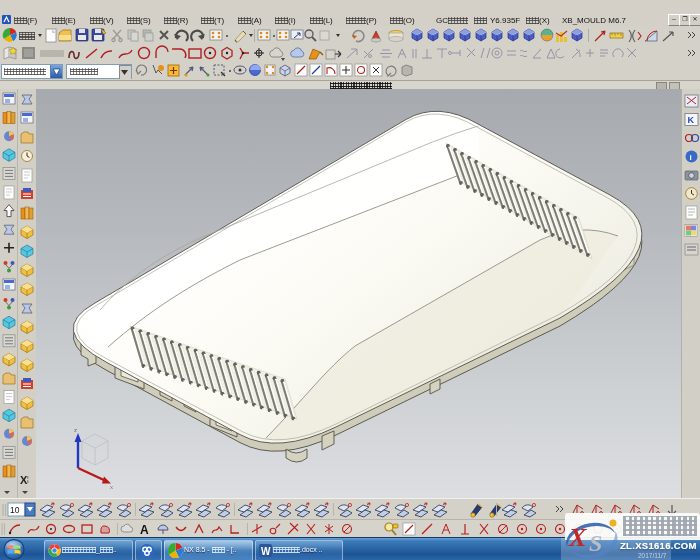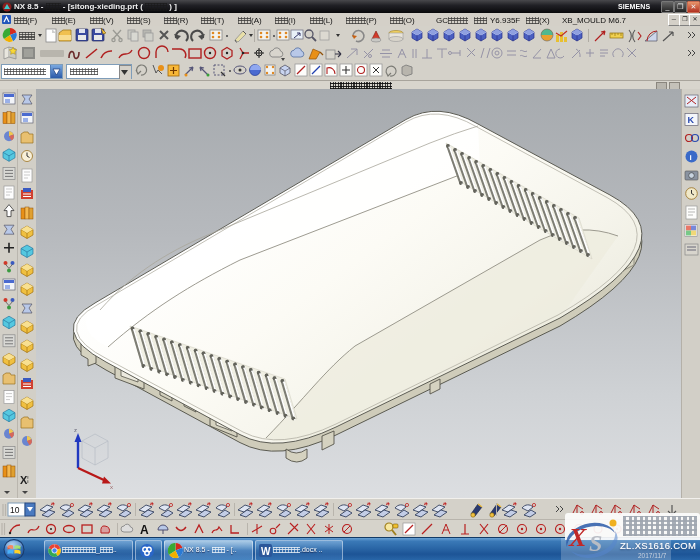--- a/index.html
+++ b/index.html
@@ -40,31 +40,20 @@
 
 #task{left:0;top:537px;width:700px;height:23px;background:linear-gradient(180deg,#69a1d4 0%,#3a79b7 14%,#2a66a6 45%,#1d5496 70%,#2a69ab 100%);border-top:1px solid #123a66;}
 .tkb{position:absolute;top:2px;height:19px;border-radius:2px;border:1px solid rgba(255,255,255,.45);
  background:linear-gradient(180deg,rgba(195,228,255,.38),rgba(120,175,230,.15) 50%,rgba(80,140,205,.28));}
 .tkb .t{position:absolute;left:17px;top:5px;color:#fff;font-size:7px;white-space:nowrap;text-shadow:0 1px 1px rgba(0,0,40,.7);}
 
 #wm{left:561px;top:512px;width:139px;height:48px;}
 </style></head>
 <body>
 <div id="root">
-  <div class="abs" id="title">
-    <svg class="abs" style="left:2px;top:2px" width="10" height="10" viewBox="0 0 10 10">
-      <circle cx="5" cy="5" r="4.5" fill="#8a1f1f"></circle>
-        <path d="M2 7 L5 2 L8 7 Z" fill="#3ec8c8"></path>
-    </svg>
-    <span class="txt">NX 8.5 - <span class="zh" style="width:15px;height:8px"></span> - [sitong-xieding.prt ( <span class="zh" style="width:22px;height:8px"></span> ) ]</span>
-    <span id="siemens">SIEMENS</span>
-    <div class="tbtn" style="left:661px;">_</div>
-    <div class="tbtn" style="left:674px;">❐</div>
-    <div class="tbtn" style="left:687px;background:linear-gradient(#e8956a,#b03020);border-color:#c86a50;">✕</div>
-  </div>
   <div class="abs" id="menu">
     <svg class="abs" style="left:2px;top:2px" width="9" height="9" viewBox="0 0 9 9">
         <rect width="9" height="9" rx="1" fill="#2255bb"></rect>
         <path d="M2 7 L4.5 2 L7 7" stroke="#fff" stroke-width="1.2" fill="none"></path>
       </svg>
     <span class="mi" style="left:14px"><span class="zh" style="width:13px"></span>(F)</span>
     <span class="mi" style="left:52px"><span class="zh" style="width:13px"></span>(E)</span>
     <span class="mi" style="left:90px"><span class="zh" style="width:13px"></span>(V)</span>
     <span class="mi" style="left:127px"><span class="zh" style="width:13px"></span>(S)</span>
     <span class="mi" style="left:164px"><span class="zh" style="width:13px"></span>(R)</span>
@@ -903,16 +892,16 @@
 <div style="position:absolute;left:0;top:26px;width:110px;height:22px;background:rgba(250,250,252,.22)"></div>
 <svg style="position:absolute;left:2px;top:3px" width="58" height="44" viewBox="0 0 58 44">
  <path d="M4,32 A24,16 -12 0 1 52,18 A26,18 -12 0 0 4,32 Z" fill="#2a5aa8" opacity=".85"></path>
  <path d="M52,16 A24,16 -12 0 1 8,36 A26,18 -12 0 0 52,16 Z" fill="#5585cc" opacity=".55"></path>
  <text x="6" y="31" font-size="26" font-style="italic" font-weight="bold" fill="#c02828" font-family="Liberation Serif">X</text>
  <text x="26" y="36" font-size="24" font-style="italic" font-weight="bold" fill="#b8bcc4" font-family="Liberation Serif">S</text>
  <circle cx="50" cy="8" r="3.5" fill="#f0b020"></circle>
 </svg>
 <div style="position:absolute;left:62px;top:4px;width:74px;height:20px;
  background:repeating-linear-gradient(90deg,rgba(158,165,175,.9) 0 3px,rgba(158,165,175,0) 3px 5.5px),repeating-linear-gradient(0deg,rgba(158,165,175,.85) 0 2px,rgba(158,165,175,0) 2px 4.8px);"></div>
-<div style="position:absolute;left:59px;top:28px;color:#ffffff;font-size:9.5px;font-weight:normal;letter-spacing:.3px;text-shadow:0 0 1px rgba(255,255,255,.6),0 1px 2px rgba(0,20,60,.6)">ZL.XS1616.COM</div>
+<div style="position:absolute;left:59px;top:28px;color:#ffffff;font-size:9.5px;font-weight:bold;letter-spacing:.3px;text-shadow:0 0 1px rgba(255,255,255,.6),0 1px 2px rgba(0,20,60,.6)">ZL.XS1616.COM</div>
 <div style="position:absolute;left:77px;top:40px;color:#c8d2e0;font-size:6.5px">2017/11/7</div>
 </div>
 </div>
 
 </body></html>

